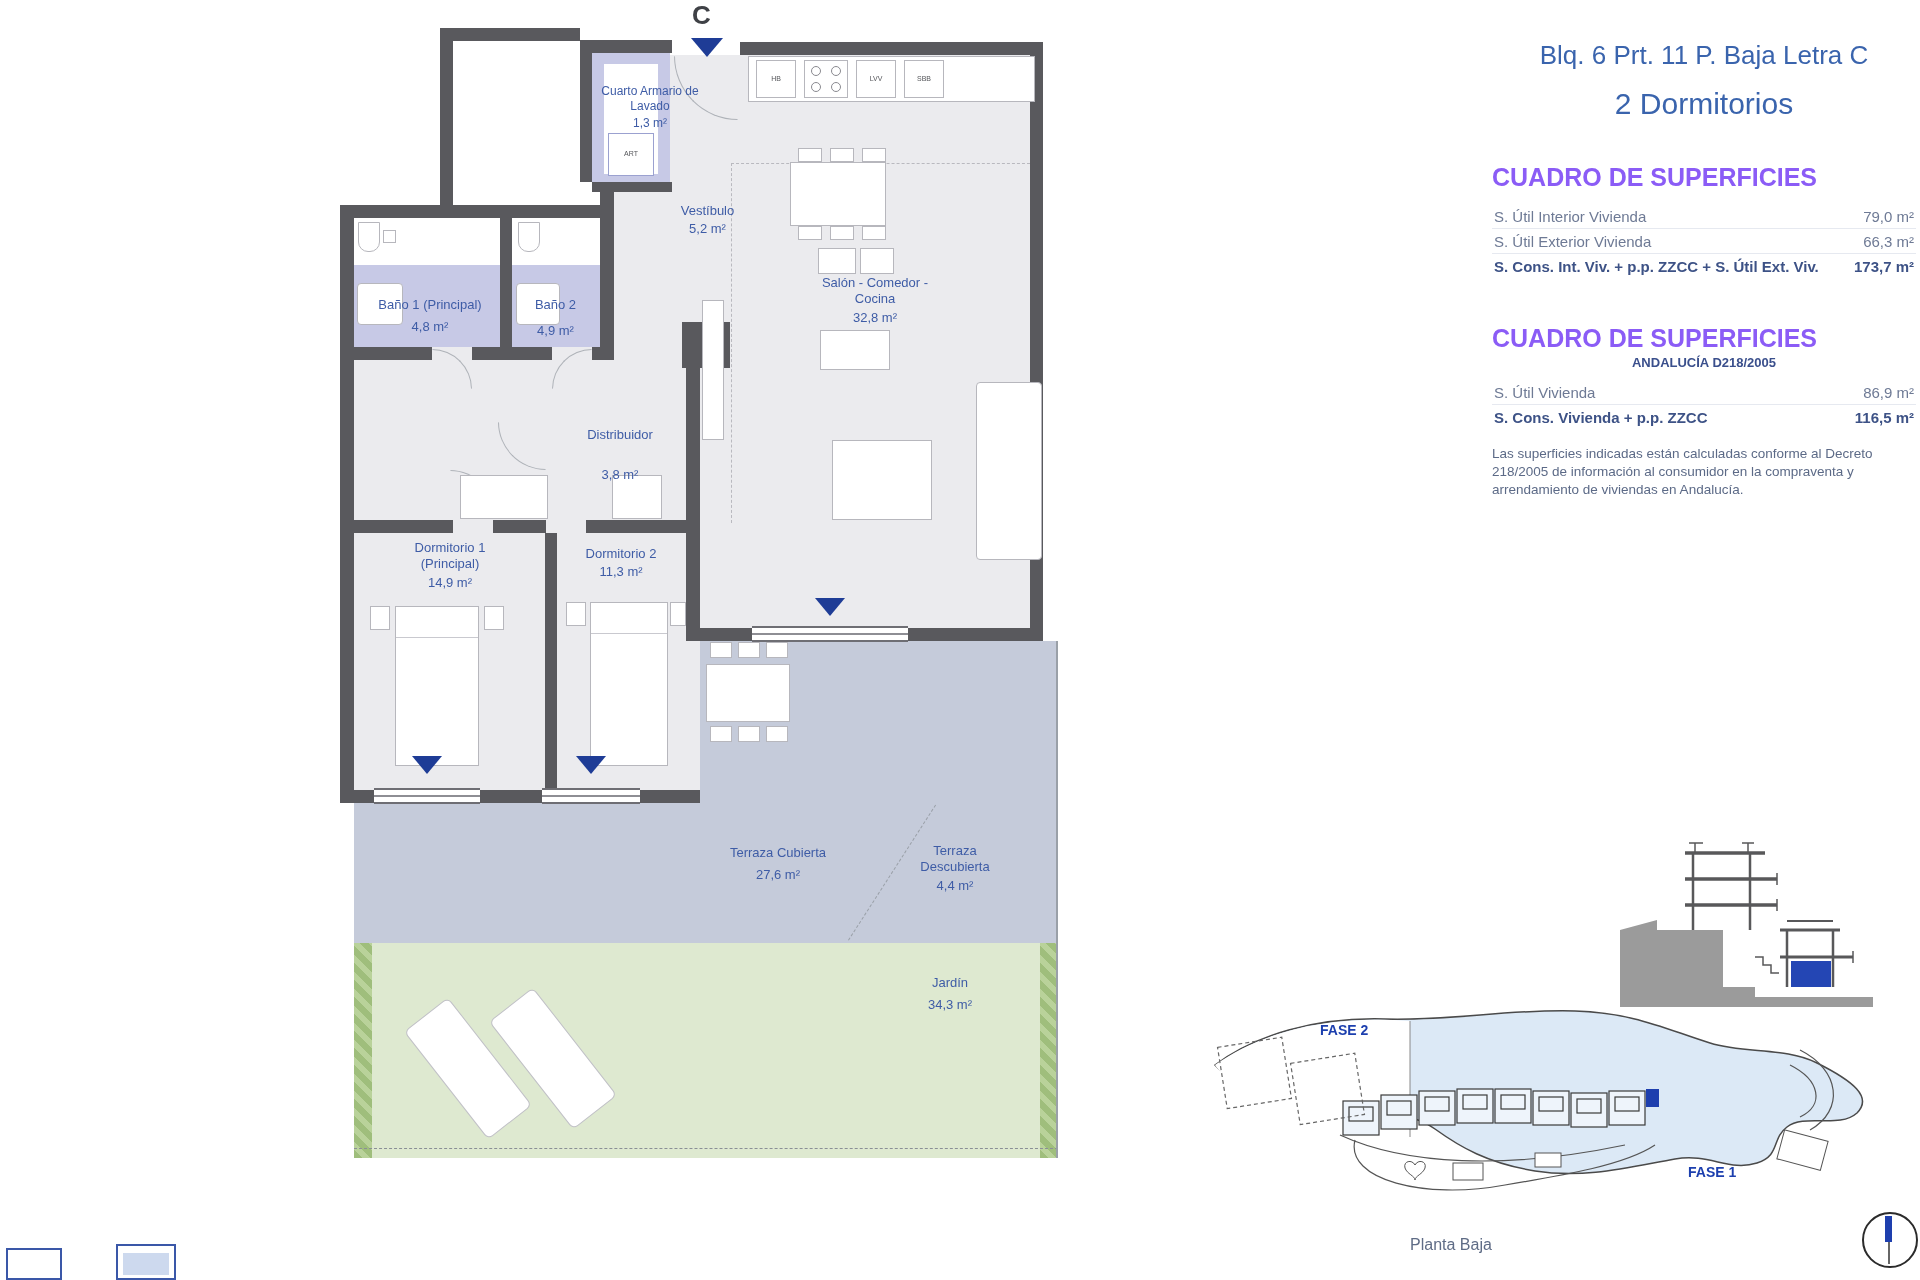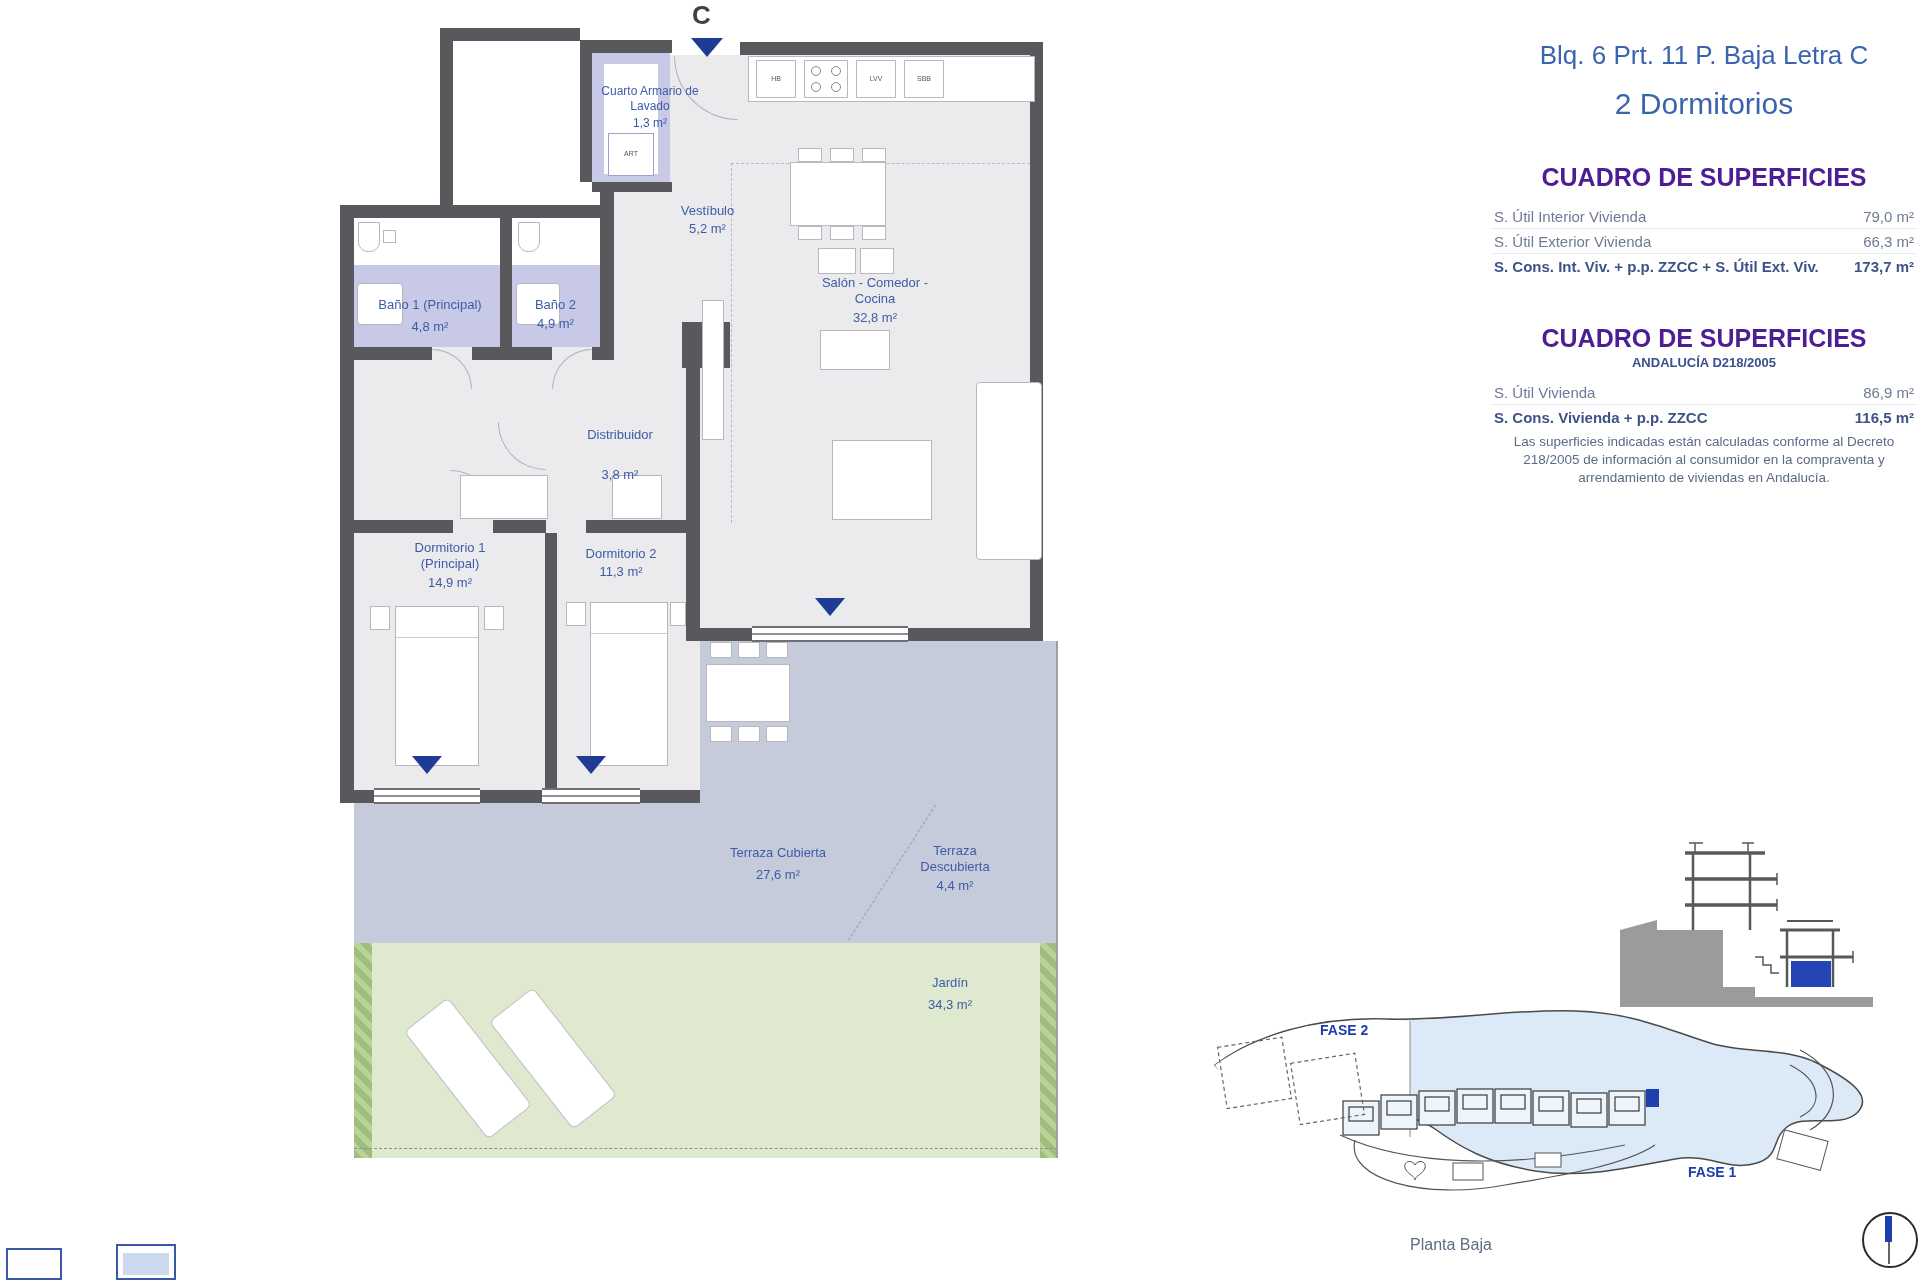--- a/index.html
+++ b/index.html
@@ -24,26 +24,26 @@
   .dash-v{position:absolute;border-left:1.5px dashed #b9b9bf;}
   .dash-h{position:absolute;border-top:1.5px dashed #b9b9bf;}
   .thinline{position:absolute;background:#9aa0a8;}
   .lounge{position:absolute;background:#fff;border:1.2px solid #c0c0c6;border-radius:6px;}
   .dot{position:absolute;width:10px;height:10px;border:1.5px solid #8a8a90;border-radius:50%;box-sizing:border-box;}
   .appl{position:absolute;font-size:7px;color:#55565a;text-align:center;width:100%;top:14px;}
   
   .info{position:absolute;left:1492px;top:40px;width:424px;}
   .info .title{color:#3a64ad;font-size:26px;text-align:center;}
   .info .subtitle{color:#3a64ad;font-size:30px;text-align:center;margin-top:16px;}
-  .cuadro-h{color:#4c1d95;font-size:25px;font-weight:bold;text-align:center;}
+  .cuadro-h{color:#8b5cf6;font-size:25px;font-weight:bold;text-align:left;}
   .cuadro-sub{color:#3a4f8c;font-size:13px;font-weight:bold;text-align:center;margin-top:2px;}
   .srow{display:flex;justify-content:space-between;align-items:flex-end;
         font-size:15px;color:#6e7a95;padding:4px 2px 3px 2px;border-bottom:1px solid #e6e9f0;}
   .srow.bold{color:#3d5286;font-weight:bold;}
-  .note{font-size:13.5px;color:#5c6a87;line-height:1.32;margin-top:4px;text-align:center;}
+  .note{font-size:13.5px;color:#5c6a87;line-height:1.32;margin-top:16px;}
   .caption{position:absolute;color:#5f6c86;font-size:16px;}
   .legend-box{position:absolute;background:#fff;border:2.5px solid #3a57a8;box-sizing:border-box;}
   .planletter{position:absolute;color:#3f4146;font-size:26px;font-weight:bold;}
 </style>
 </head>
 <body>
 
 <div class="page">
 
   <div class="abs" style="left:0;top:0;width:1100px;height:1280px;">
@@ -190,21 +190,21 @@
     <div class="rl" style="left:805px;top:275px;width:140px;">
       <div class="rn">Salón - Comedor - Cocina</div>
       <div class="ra">32,8 m²</div>
     </div>
     <div class="rl" style="left:368px;top:297px;width:124px;">
       <div class="rn">Baño 1 (Principal)</div>
       <div class="ra" style="margin-top:6px;">4,8 m²</div>
     </div>
     <div class="rl" style="left:508px;top:297px;width:95px;">
       <div class="rn">Baño 2</div>
-      <div class="ra" style="margin-top:3px;">4,9 m²</div>
+      <div class="ra" style="margin-top:10px;">4,9 m²</div>
     </div>
     <div class="rl" style="left:562px;top:427px;width:116px;">
       <div class="rn">Distribuidor</div>
       <div class="ra" style="margin-top:24px;">3,8 m²</div>
     </div>
     <div class="rl" style="left:395px;top:540px;width:110px;">
       <div class="rn">Dormitorio 1 (Principal)</div>
       <div class="ra">14,9 m²</div>
     </div>
     <div class="rl" style="left:566px;top:546px;width:110px;">

